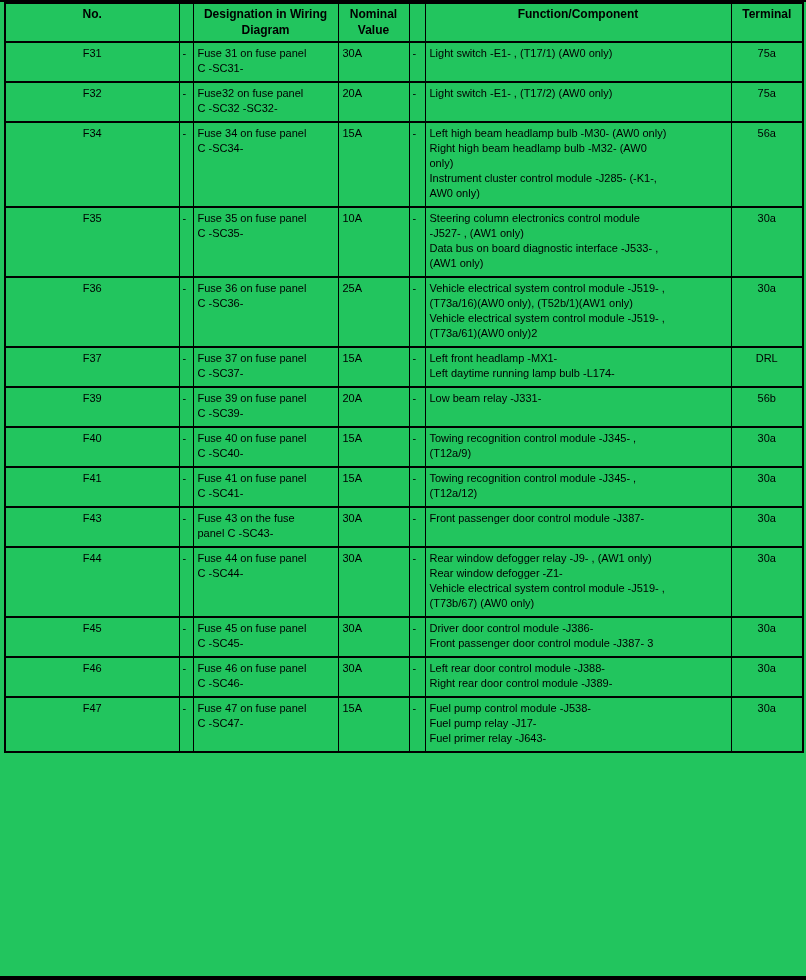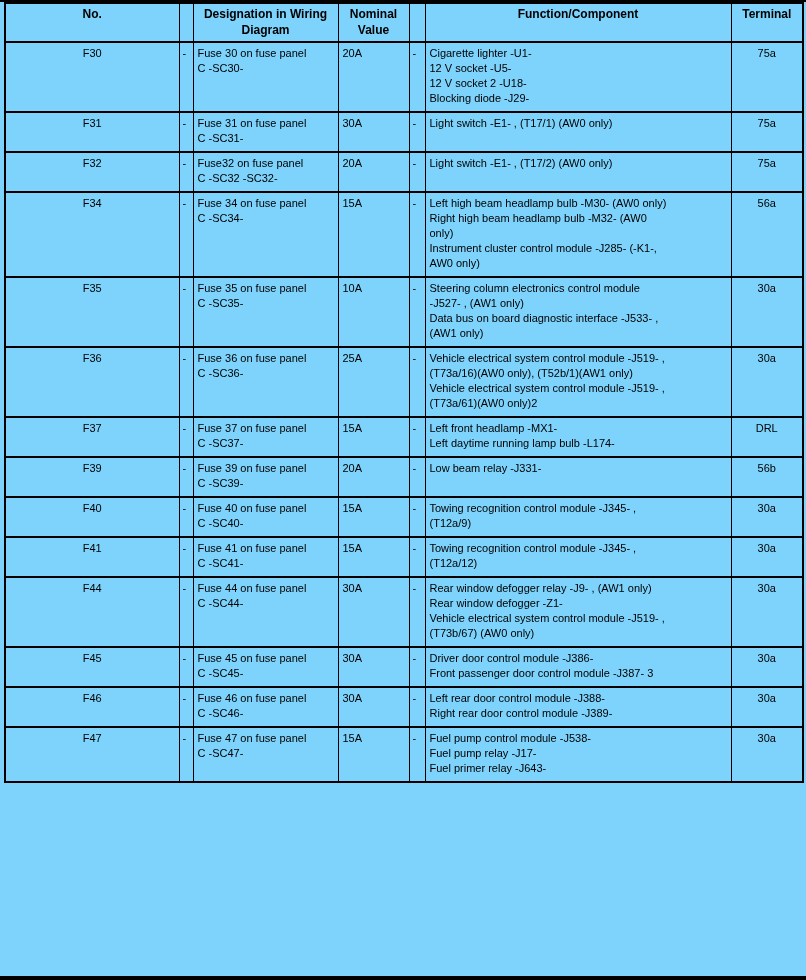--- a/index.html
+++ b/index.html
@@ -4,21 +4,21 @@
 <style>
   html, body {
     margin: 0;
     padding: 0;
     background: #ffffff;
   }
   .page {
     position: relative;
     width: 806px;
     height: 980px;
-    background: #7dd3fc;
+    background: #22c55e;
     font-family: "Liberation Sans", sans-serif;
     color: #000000;
     overflow: hidden;
   }
   .page-rule-top {
     position: absolute;
     top: 0; left: 0;
     width: 806px; height: 2px;
     background: #000000;
   }
@@ -85,33 +85,20 @@
 Diagram</th>
         <th>Nominal
 Value</th>
         <th></th>
         <th>Function/Component</th>
         <th>Terminal</th>
       </tr>
     </thead>
     <tbody>
         <tr>
-          <td class="col-no">F30</td>
-          <td class="col-dash1">-</td>
-          <td class="col-designation">Fuse 30 on fuse panel
-C -SC30-</td>
-          <td class="col-nominal">20A</td>
-          <td class="col-dash2">-</td>
-          <td class="col-function">Cigarette lighter -U1-
-12 V socket -U5-
-12 V socket 2 -U18-
-Blocking diode -J29-</td>
-          <td class="col-terminal">75a</td>
-        </tr>
-        <tr>
           <td class="col-no">F31</td>
           <td class="col-dash1">-</td>
           <td class="col-designation">Fuse 31 on fuse panel
 C -SC31-</td>
           <td class="col-nominal">30A</td>
           <td class="col-dash2">-</td>
           <td class="col-function">Light switch -E1- , (T17/1) (AW0 only)</td>
           <td class="col-terminal">75a</td>
         </tr>
         <tr>
@@ -202,20 +189,30 @@
           <td class="col-dash1">-</td>
           <td class="col-designation">Fuse 41 on fuse panel
 C -SC41-</td>
           <td class="col-nominal">15A</td>
           <td class="col-dash2">-</td>
           <td class="col-function">Towing recognition control module -J345- ,
 (T12a/12)</td>
           <td class="col-terminal">30a</td>
         </tr>
         <tr>
+          <td class="col-no">F43</td>
+          <td class="col-dash1">-</td>
+          <td class="col-designation">Fuse 43 on the fuse
+panel C -SC43-</td>
+          <td class="col-nominal">30A</td>
+          <td class="col-dash2">-</td>
+          <td class="col-function">Front passenger door control module -J387-</td>
+          <td class="col-terminal">30a</td>
+        </tr>
+        <tr>
           <td class="col-no">F44</td>
           <td class="col-dash1">-</td>
           <td class="col-designation">Fuse 44 on fuse panel
 C -SC44-</td>
           <td class="col-nominal">30A</td>
           <td class="col-dash2">-</td>
           <td class="col-function">Rear window defogger relay -J9- , (AW1 only)
 Rear window defogger -Z1-
 Vehicle electrical system control module -J519- ,
 (T73b/67) (AW0 only)</td>

